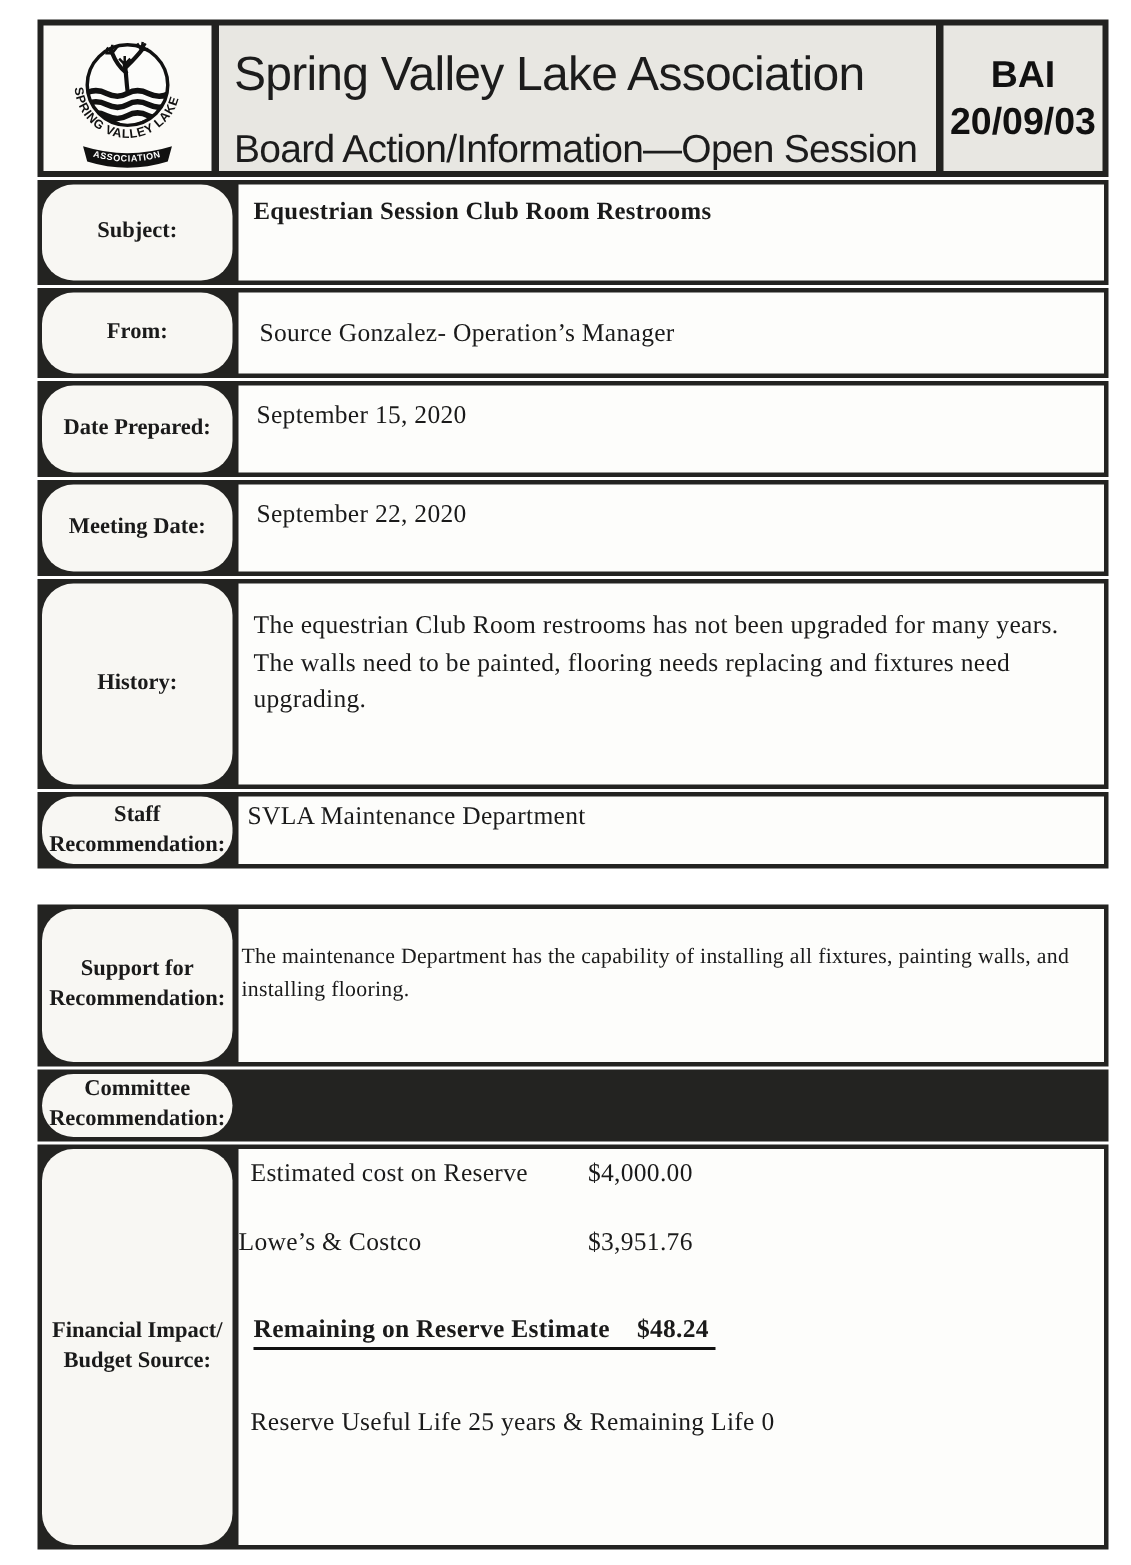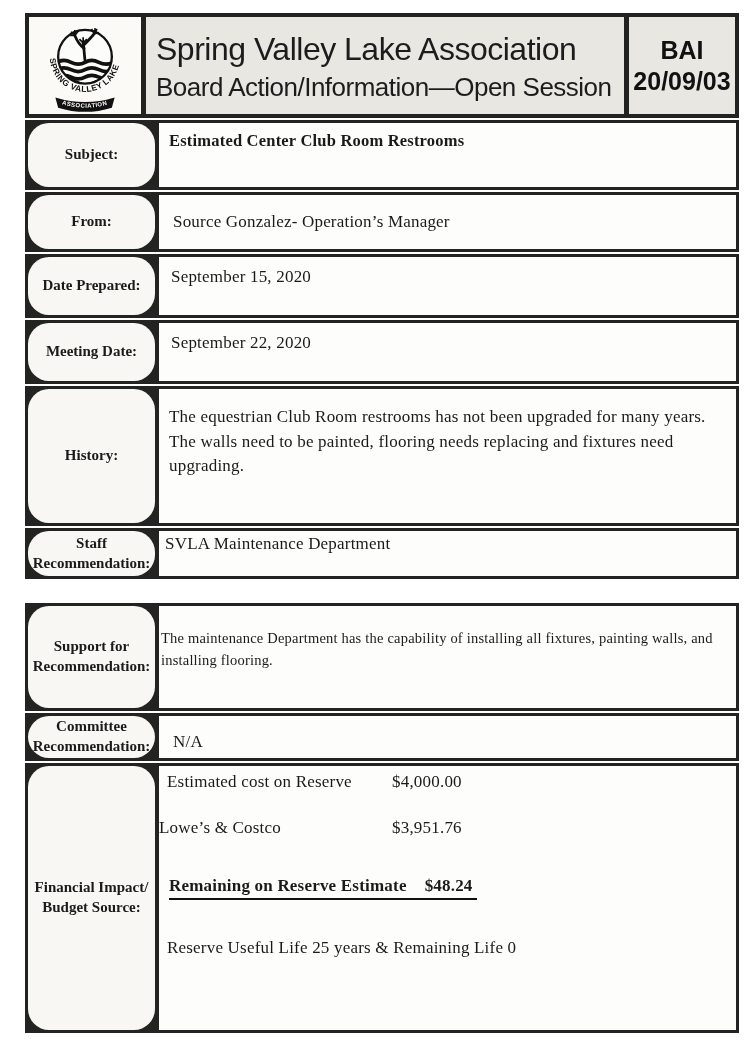--- a/index.html
+++ b/index.html
@@ -21,21 +21,21 @@
   .h-cell { box-sizing:border-box; }
   .logo-cell {
     width:112px; background:#fbfaf7;
     display:flex; align-items:center; justify-content:center;
   }
   .title-cell {
     flex:1; background:#e8e7e2; padding:14px 0 0 10px;
     font-family:"Liberation Sans", sans-serif;
   }
   .title1 { font-size:32px; letter-spacing:-0.5px; color:#1c1c1c; white-space:nowrap; }
-  .title2 { font-size:26px; letter-spacing:-0.5px; color:#1c1c1c; margin-top:4px; white-space:nowrap; }
+  .title2 { font-size:26px; letter-spacing:-0.5px; color:#1c1c1c; margin-top:16px; white-space:nowrap; }
   .bai-cell {
     width:106px; background:#e8e7e2;
     display:flex; flex-direction:column; justify-content:center; align-items:center;
     font-family:"Liberation Sans", sans-serif; font-weight:bold;
     font-size:25px; line-height:1.22; color:#111;
   }
 
   
   .row {
     display:flex; background:#232321; padding:3px; gap:4px;
@@ -133,21 +133,21 @@
       <div class="title2">Board Action/Information—Open Session</div>
     </div>
     <div class="h-cell bai-cell">
       <div>BAI</div>
       <div>20/09/03</div>
     </div>
   </div>
 
   <div class="row r-subject">
     <div class="label-cell">Subject:</div>
-    <div class="content-cell c-subject">Estimated Center Club Room Restrooms</div>
+    <div class="content-cell c-subject">Equestrian Session Club Room Restrooms</div>
   </div>
 
   <div class="row r-from">
     <div class="label-cell">From:</div>
     <div class="content-cell c-from">Source Gonzalez- Operation’s Manager</div>
   </div>
 
   <div class="row r-datep">
     <div class="label-cell">Date Prepared:</div>
     <div class="content-cell c-datep">September 15, 2020</div>
@@ -168,21 +168,20 @@
     <div class="content-cell c-staff">SVLA Maintenance Department</div>
   </div>
 
   <div class="row r-support">
     <div class="label-cell">Support for Recommendation:</div>
     <div class="content-cell c-support">The maintenance Department has the capability of installing all fixtures, painting walls, and installing flooring.</div>
   </div>
 
   <div class="row r-committee">
     <div class="label-cell">Committee Recommendation:</div>
-    <div class="content-cell c-committee">N/A</div>
   </div>
 
   <div class="row r-financial">
     <div class="label-cell">Financial Impact/ Budget Source:</div>
     <div class="content-cell c-financial">
       <div class="fin-line">
         <span class="fin-item">Estimated cost on Reserve</span>
         <span class="fin-amount">$4,000.00</span>
       </div>
       <div class="fin-line l2">

